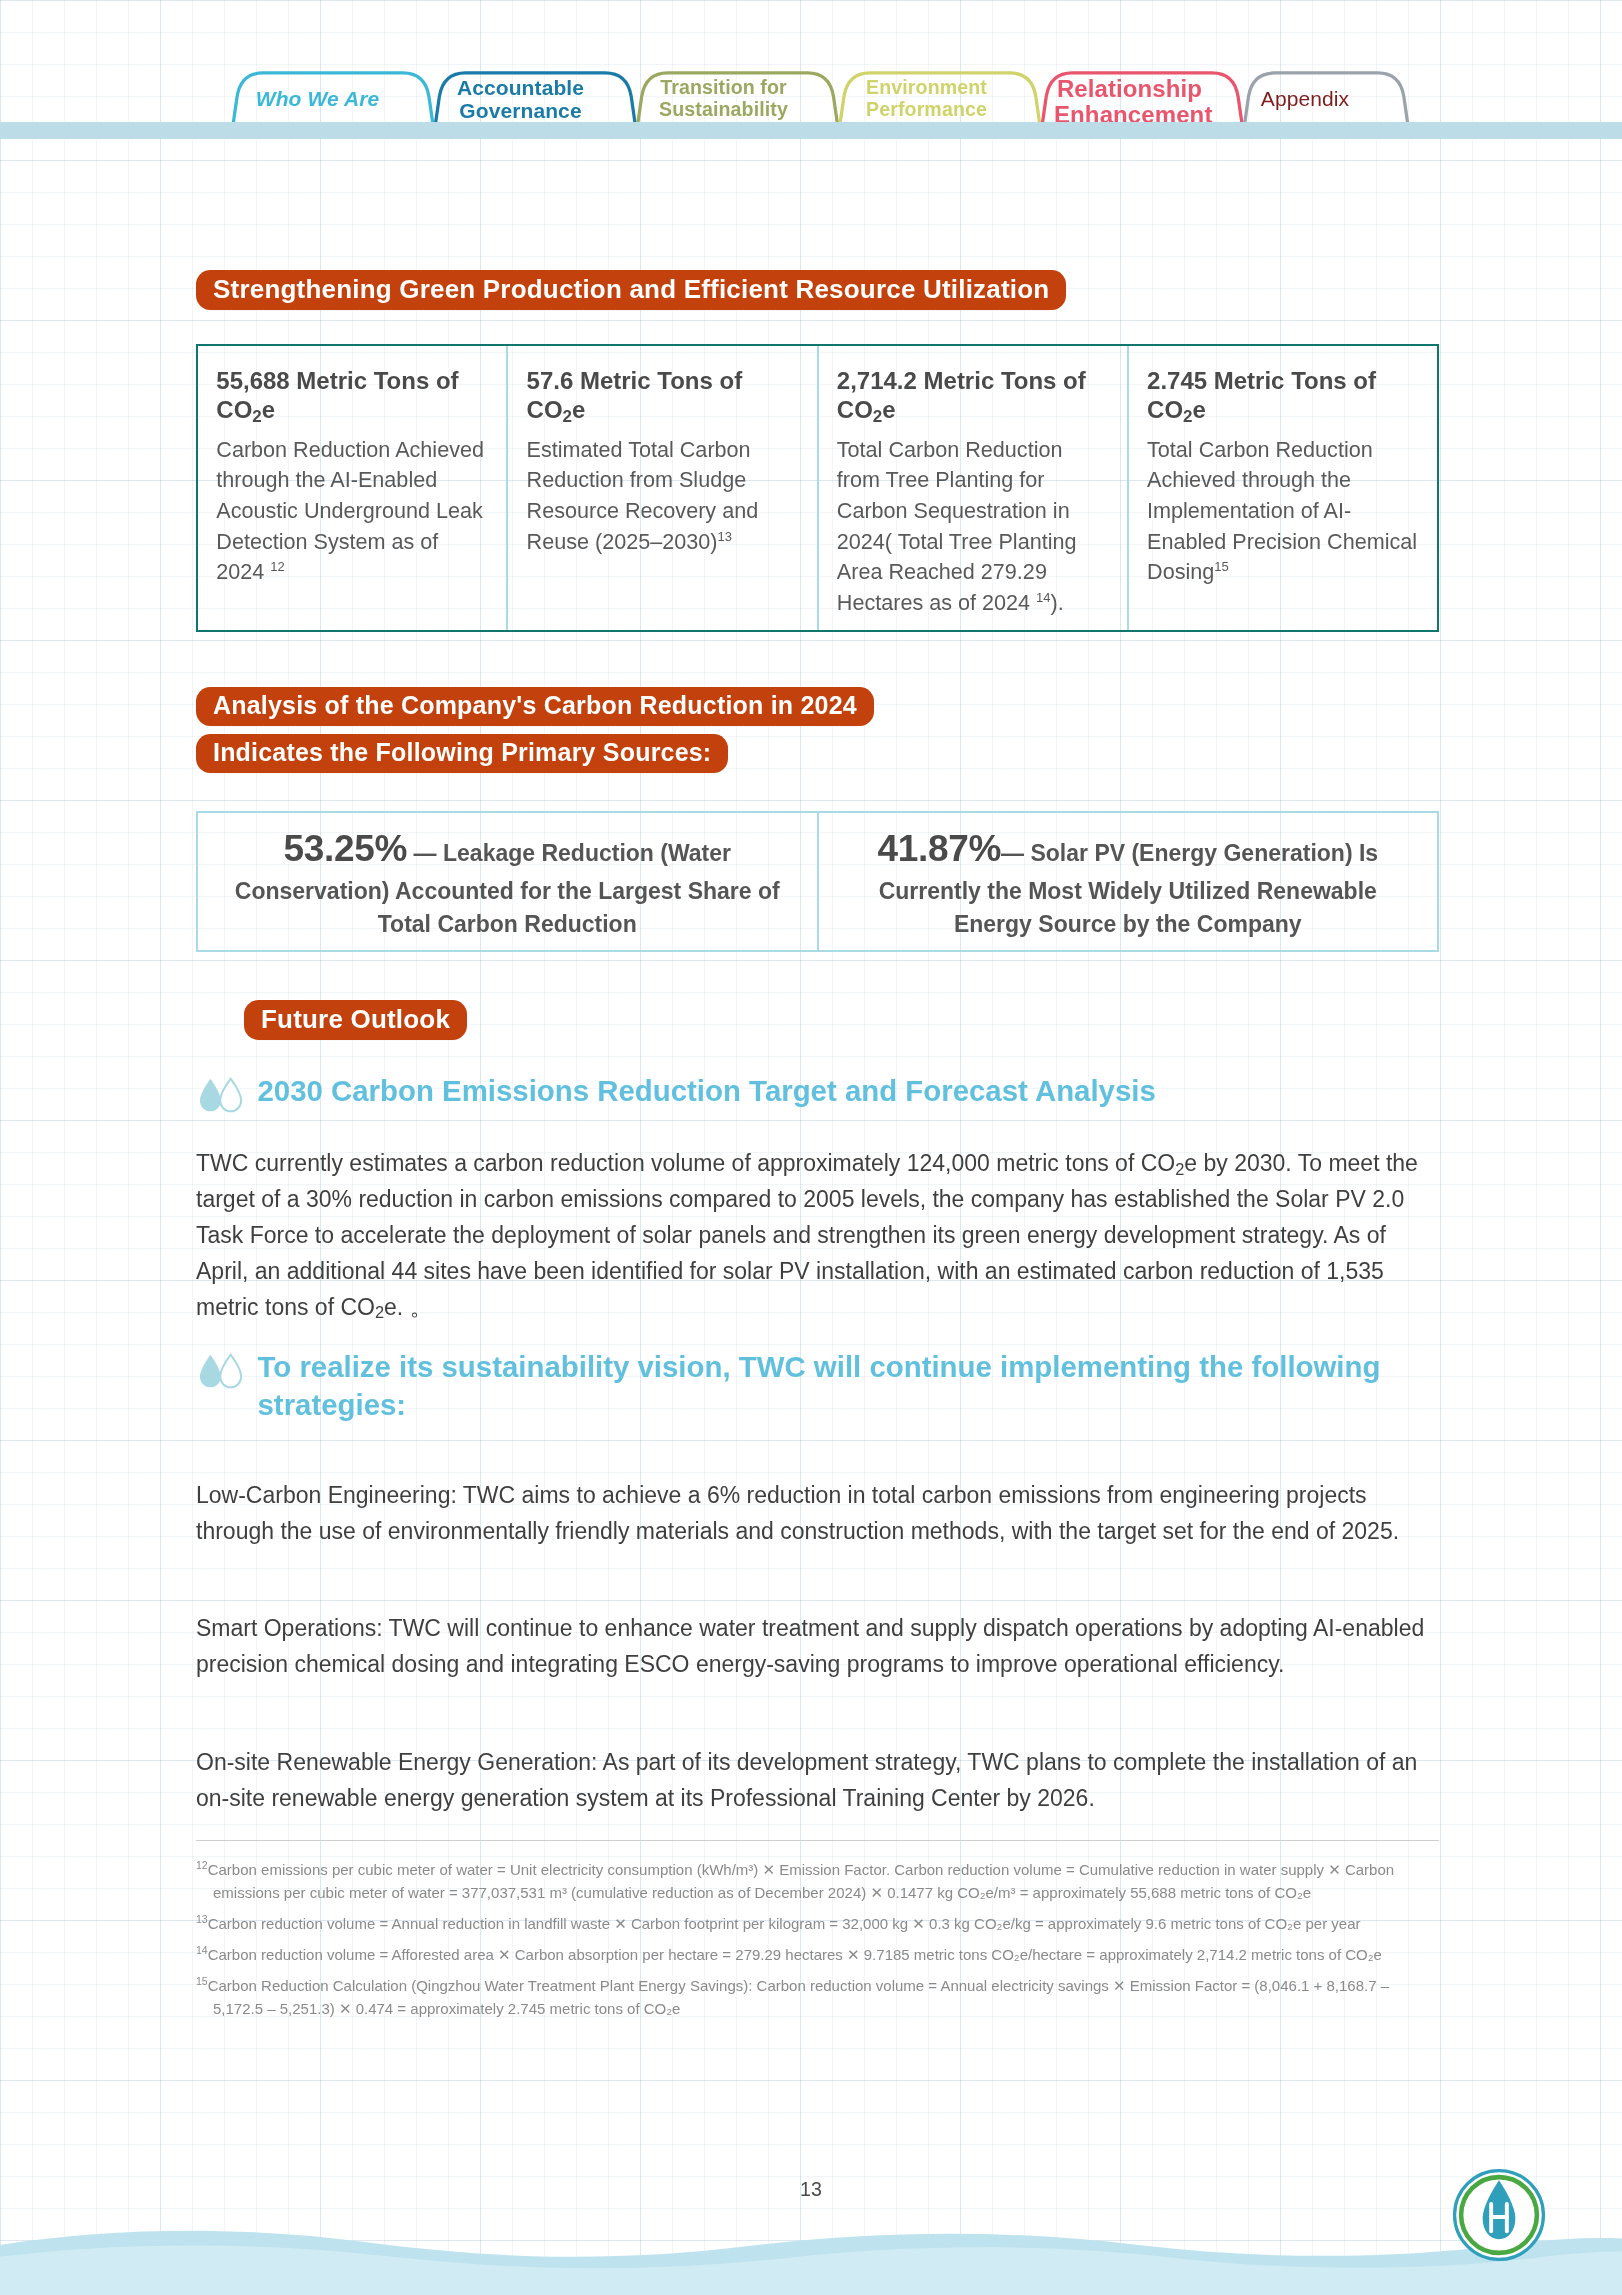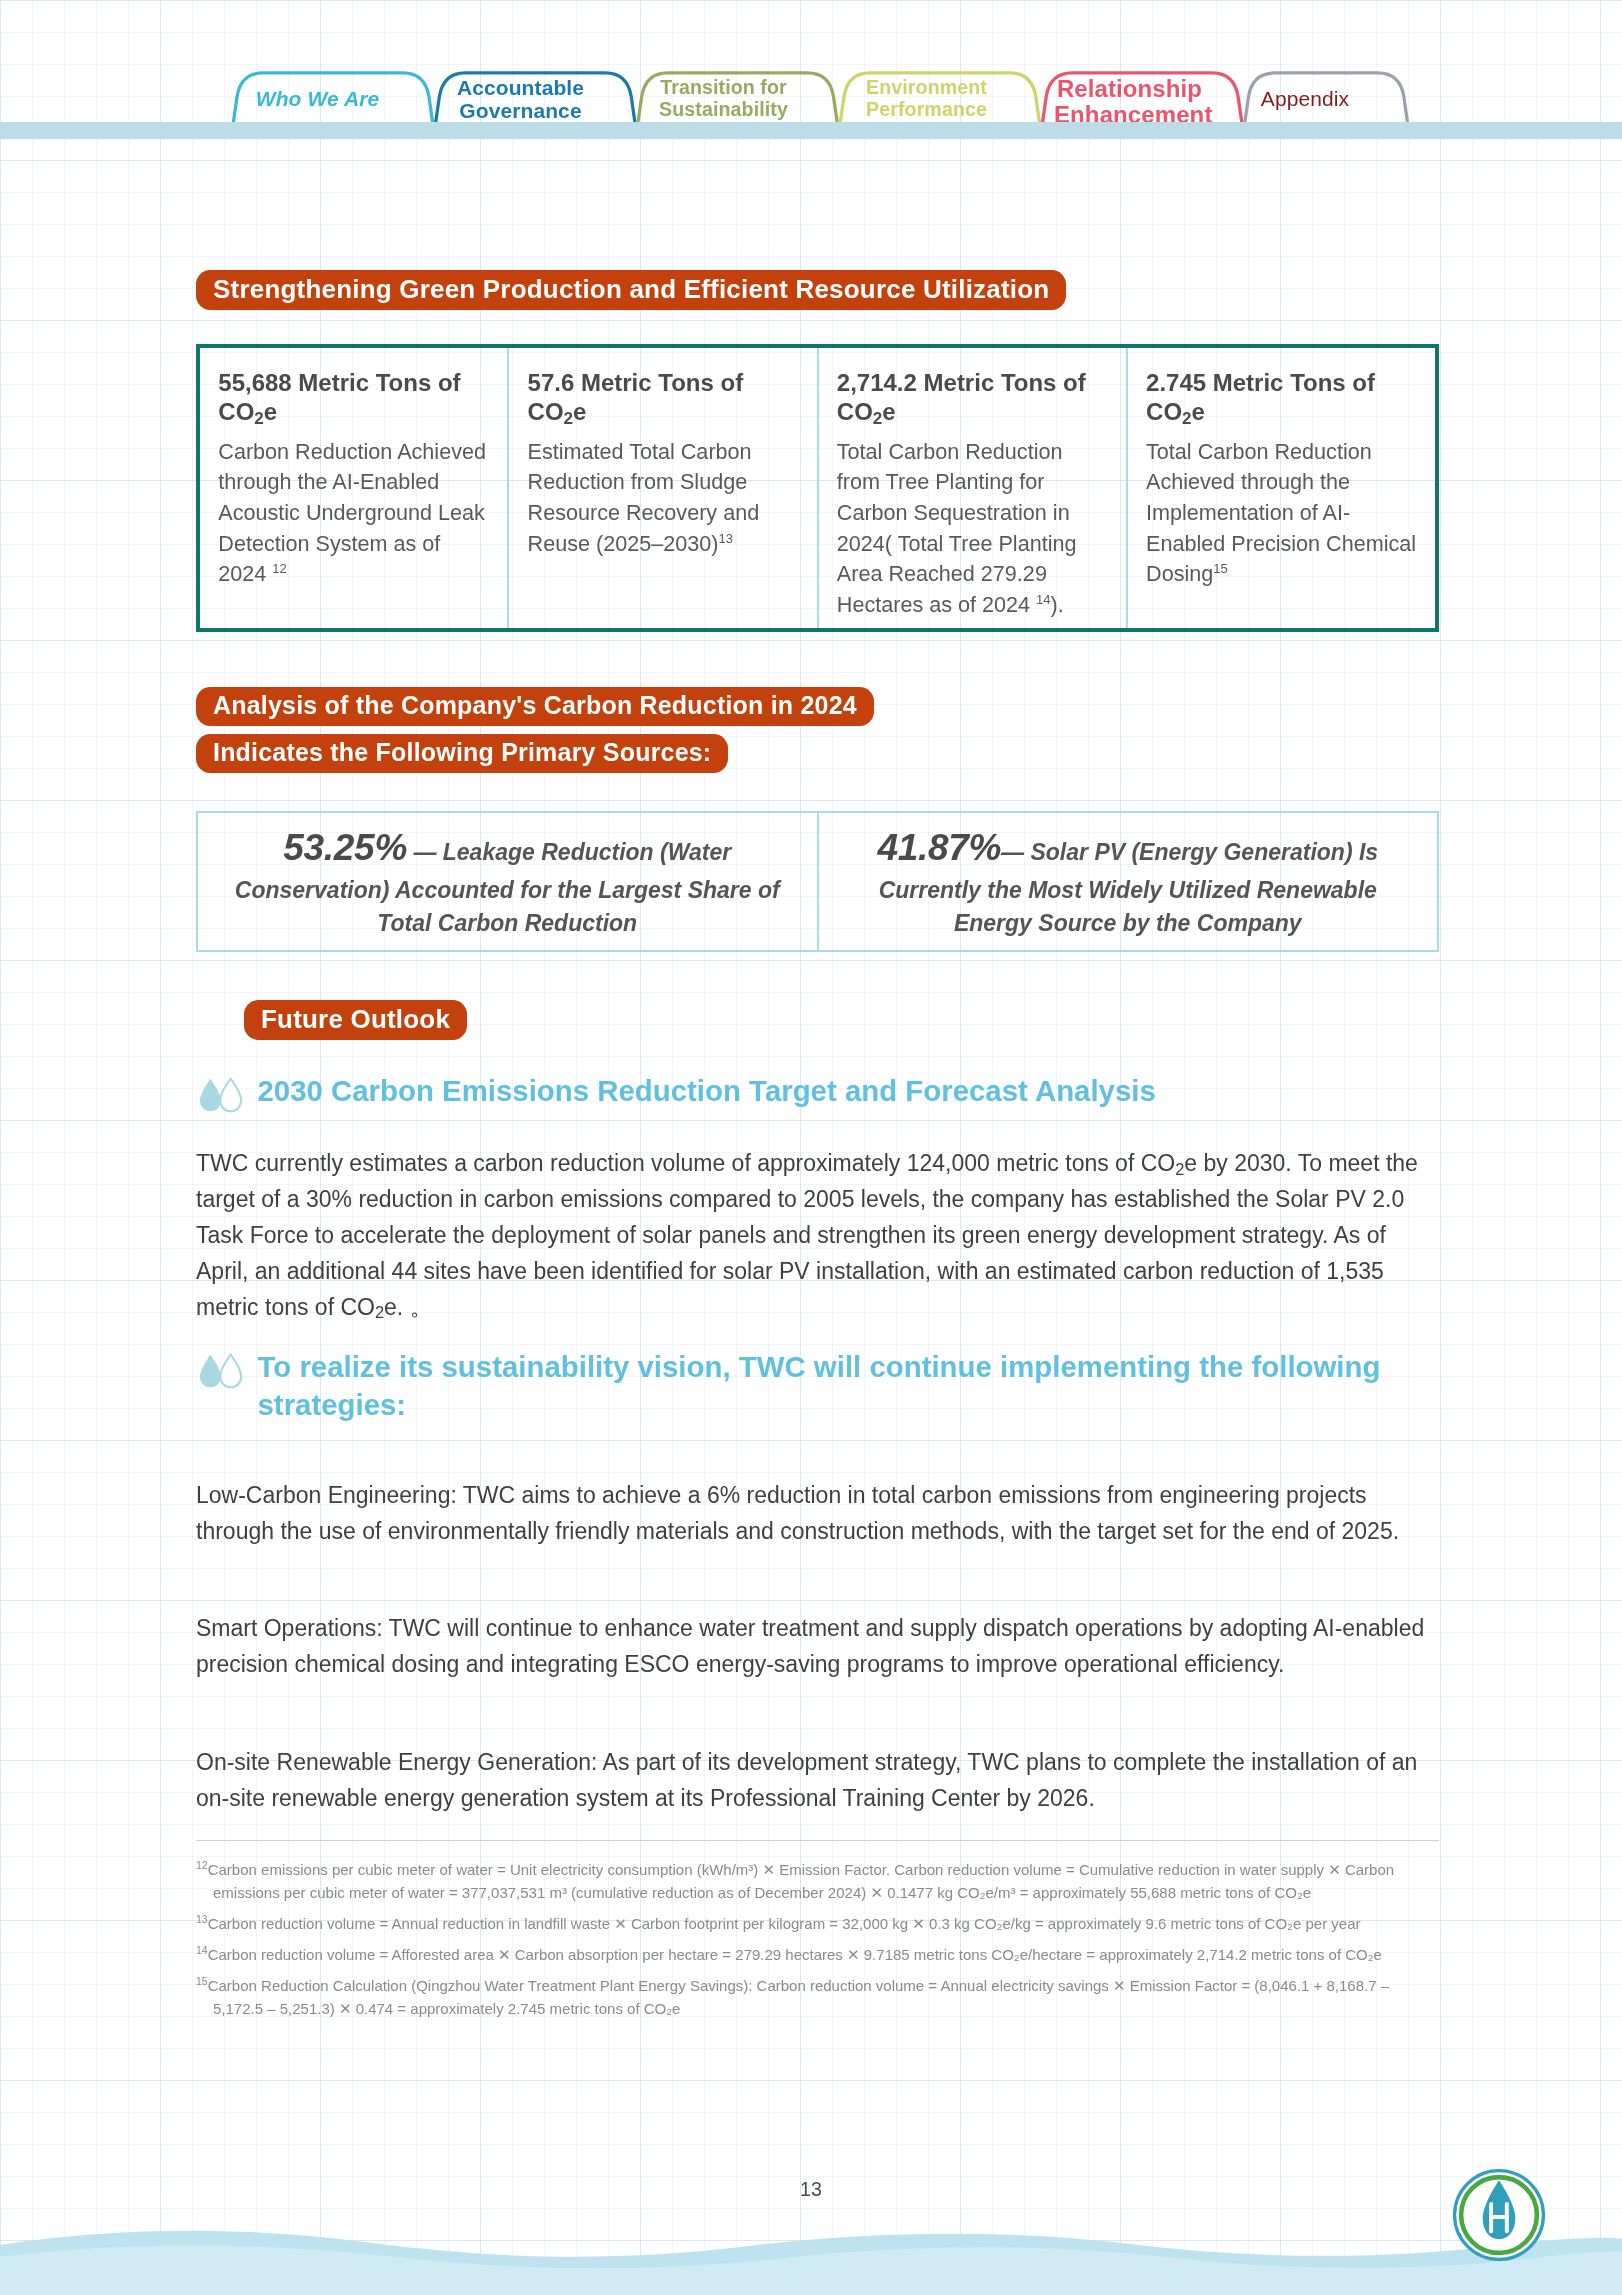--- a/index.html
+++ b/index.html
@@ -52,21 +52,21 @@
     line-height:1.0;
     letter-spacing:0.2px;
     box-shadow:0 0.7px 0 rgba(0,0,0,.04);
   }
   .pill.small{ font-size:25px; }
 
   
   .stat-grid{
     position:absolute;
     left:196px; top:344px; width:1243px; height:288px;
-    border:4px solid #0f766e;
+    border:2px solid #0f766e;
     display:flex;
   }
   .stat-cell{
     flex:1 1 0;
     border-right:2px solid #a8dbe6;
     padding:19.6px 18.3px 15.7px 18.3px;
   }
   .stat-cell:last-child{ border-right:none; }
   .stat-value{
     font-size:24px;
@@ -85,24 +85,23 @@
 
   
   .pct-grid{
     position:absolute; left:196px; top:811px; width:1243px; height:141px;
     border:2px solid #a8dbe6;
     display:flex;
   }
   .pct-cell{
     flex:1 1 0;
     border-right:2px solid #a8dbe6;
-    display:flex; align-items:flex-end; justify-content:center;
+    display:flex; align-items:center; justify-content:center;
     padding:10.5px 22px;
     text-align:center;
-    font-style:italic;
   }
   .pct-cell:last-child{ border-right:none; }
   .pct-text{
     font-size:23px;
     color:#555555;
     line-height:1.42;
     font-weight:600;
   }
   .pct-num{
     font-size:37px; font-weight:800; color:#4a4a4a; letter-spacing:-0.3px;

